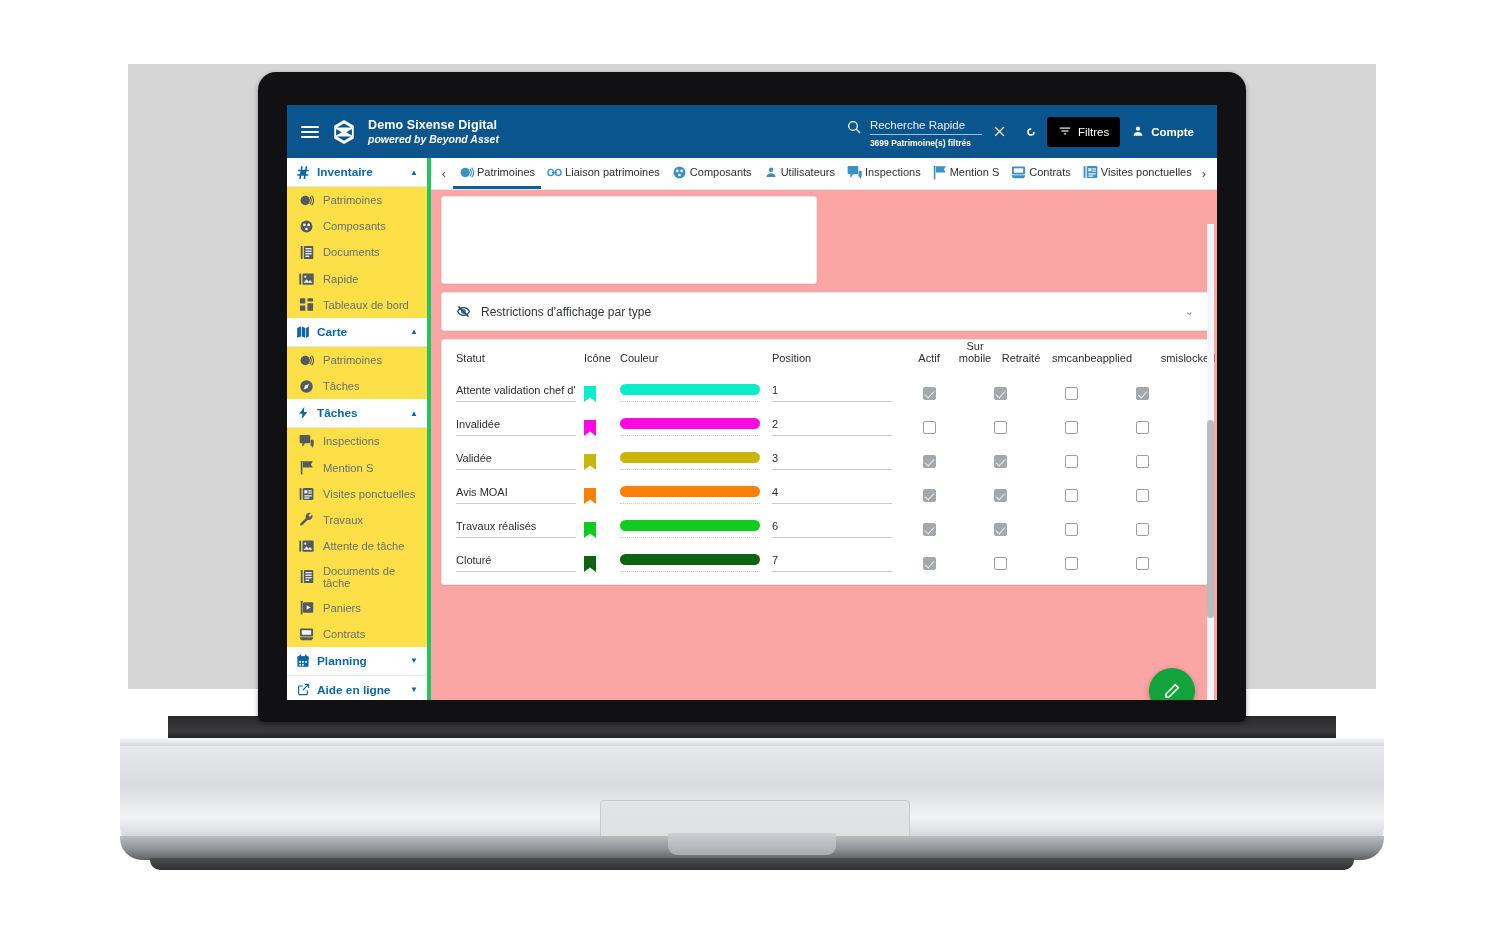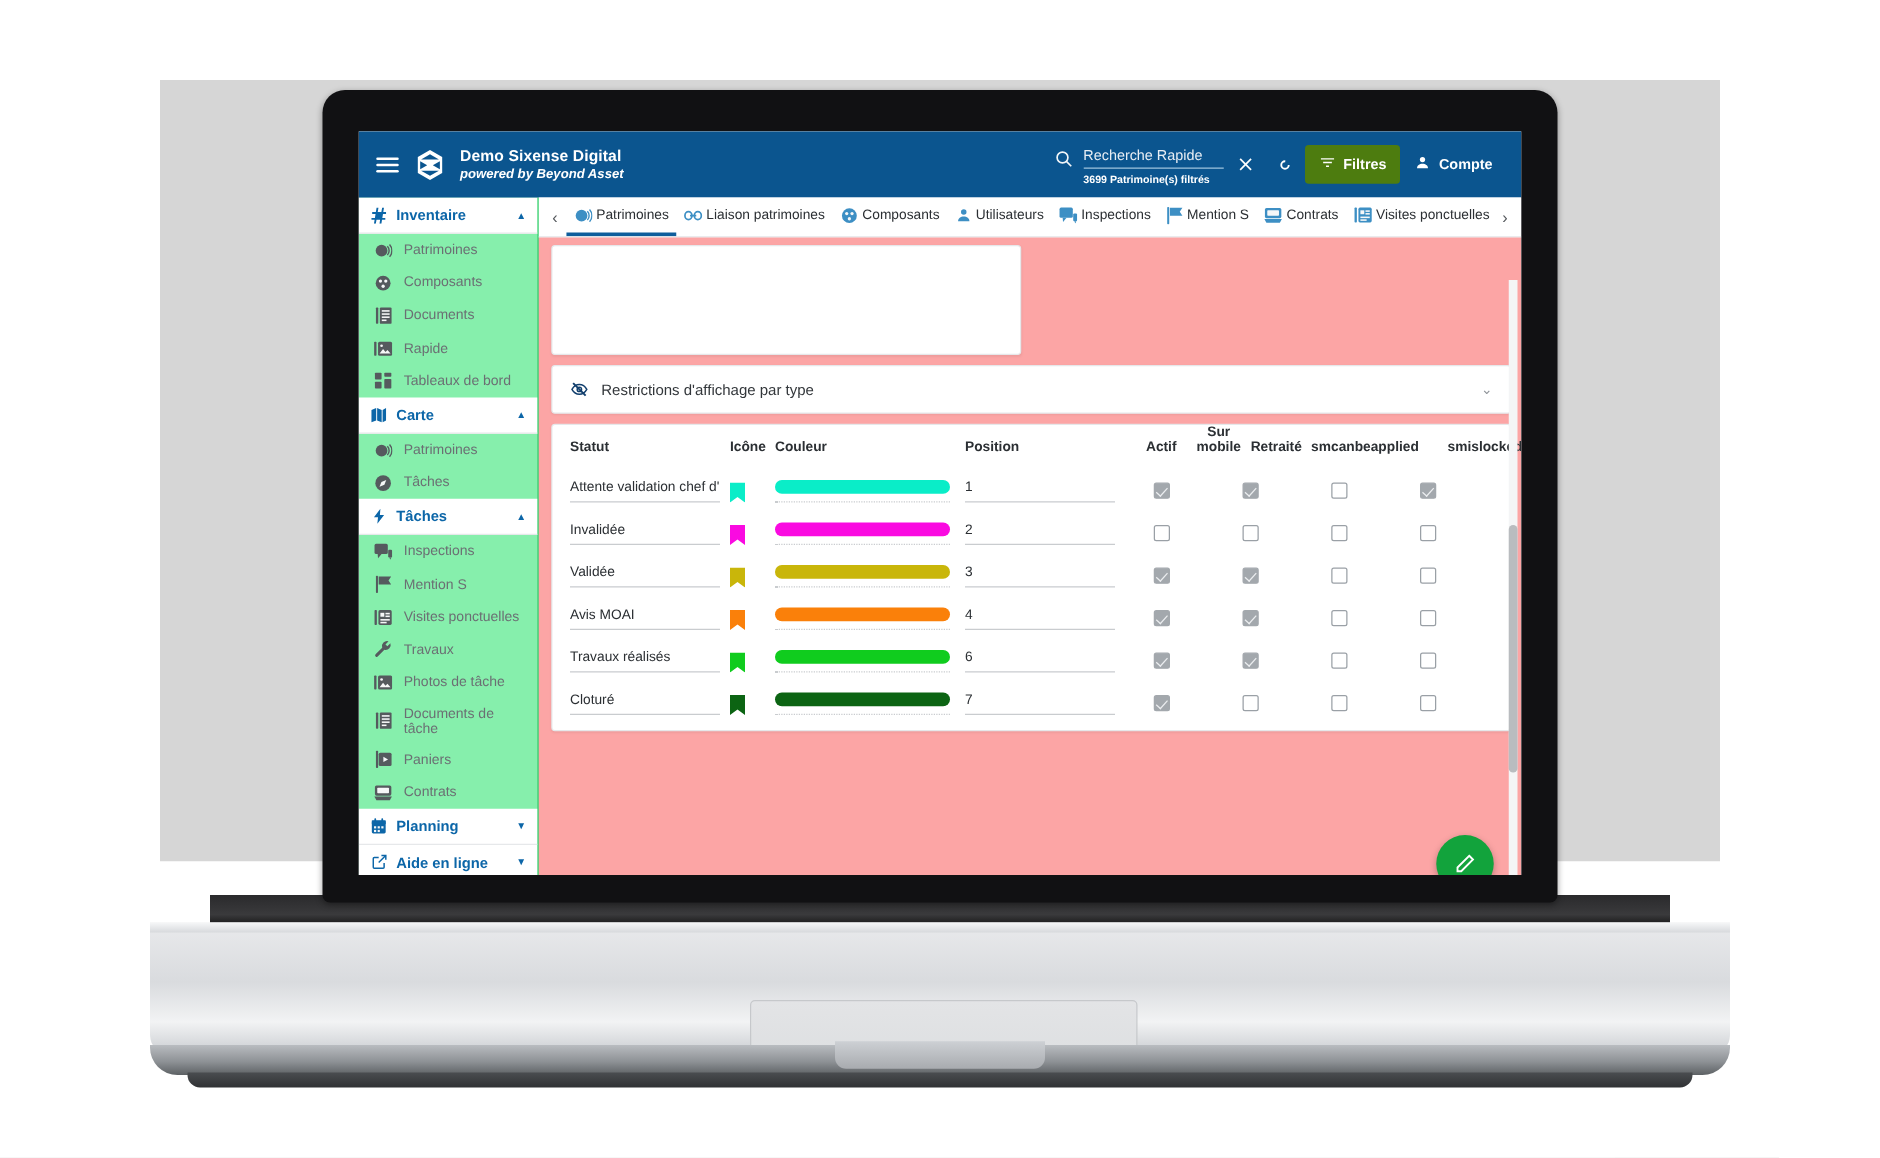--- a/index.html
+++ b/index.html
@@ -104,34 +104,34 @@
   .search-field { width: 112px; }
   .search-input {
     background: transparent; border: none; border-bottom: 1px solid #9fc3de;
     color: #fff; font-size: 11.5px; width: 100%; padding: 0 0 3px 0;
     font-family: "Liberation Sans", sans-serif; outline:none;
   }
   .search-input::placeholder { color:#e8eef4; }
   .search-sub { color:#fff; font-size: 8.5px; font-weight:bold; margin-top:3px; }
   .icon-btn { color:#fff; background:none; border:none; cursor:pointer; padding: 4px 8px; display:flex; align-items:center; }
   .btn-filtres {
-    background:#4d7c0f; color:#fff; border:none; border-radius:3px;
-    padding: 7px 11px; font-size:11.5px; font-weight:bold; display:flex; align-items:center; gap:6px;
+    background:#000000; color:#fff; border:none; border-radius:3px;
+    padding: 7px 11px; font-size:11.5px; font-weight:normal; display:flex; align-items:center; gap:6px;
     cursor:pointer; font-family:"Liberation Sans", sans-serif;
   }
   .btn-compte {
     background:none; color:#fff; border:none; padding: 7px 9px; font-size:11.5px; font-weight:bold;
     display:flex; align-items:center; gap:6px; cursor:pointer; font-family:"Liberation Sans", sans-serif;
   }
 
   
   .app-body { display:flex; height: 542px; background:#f1f3f5; }
 
   
-  .sidebar { width: 144px; background:#86efac; border-right:1px solid #22c55e; overflow:hidden; }
+  .sidebar { width: 144px; background:#fde047; border-right:4px solid #22c55e; overflow:hidden; }
   .nav-group-header {
     display:flex; align-items:center; gap:7px; padding: 7px 9px;
     background:#ffffff; border-bottom:1px solid #e6e8ea;
     color:#0c66a8; font-size: 11.8px; font-weight: bold; cursor:pointer;
   }
   .nav-group-header .caret { margin-left:auto; font-size: 8px; color:#0c66a8; }
   .nav-item {
     display:flex; align-items:center; gap:9px; padding: 5.6px 9px 5.6px 12px;
     color:#6b6f73; font-size: 11.2px; cursor:pointer;
   }
@@ -174,21 +174,21 @@
     display:flex; align-items:center; gap:10px; padding: 11px 14px;
     font-size: 12px; color:#33373b; cursor:pointer;
   }
   .panel-head .chev { margin-left:auto; color:#8b9096; font-size: 11px; }
   .panel-ico { color:#123f6d; display:flex; align-items:center; }
 
   
   .stat-table { padding: 0 14px 12px 14px; }
   .st-head, .st-row { display:flex; align-items:flex-end; }
   .st-head { padding-bottom: 4px; }
-  .st-head div { font-size: 11px; font-weight: bold; color:#2b2f33; }
+  .st-head div { font-size: 11px; font-weight: normal; color:#2b2f33; }
   .c-statut { width: 128px; flex:0 0 128px; }
   .c-icone  { width: 36px; flex:0 0 36px; }
   .c-couleur{ width: 152px; flex:0 0 152px; }
   .c-position{ width: 134px; flex:0 0 134px; }
   .c-chk    { width: 46px; flex:0 0 46px; text-align:center; }
   .c-chk.wide { width: 96px; flex:0 0 96px; }
 
   .st-row { padding-top: 16px; }
   .txt-underline {
     border-bottom:1px solid #c9cccf; font-size: 11px; color:#2b2f33;
@@ -522,21 +522,21 @@
           </div>
           <div class="nav-item">
             <span class="nav-ico" style="color:#555a5e">
               <svg width="15" height="14" viewBox="0 0 24 22" fill="currentColor">
                 <rect x="0.5" y="2" width="3" height="18" rx="1"></rect>
                 <rect x="5.5" y="2" width="18" height="18" rx="2"></rect>
                 <path d="M7.5 17l4.4-5.6 3.2 3.8 2.4-2.6 4 4.4z" fill="#f6f7f8"></path>
                 <circle cx="10" cy="7.2" r="1.7" fill="#f6f7f8"></circle>
               </svg>
             </span>
-            <span>Photos de tâche</span>
+            <span>Attente de tâche</span>
           </div>
           <div class="nav-item">
             <span class="nav-ico" style="color:#555a5e">
               <svg width="14" height="15" viewBox="0 0 22 24" fill="currentColor">
                 <rect x="1" y="1.5" width="3" height="21" rx="1"></rect>
                 <rect x="6" y="1.5" width="15" height="21" rx="1.5"></rect>
                 <g fill="#f6f7f8">
                   <rect x="8.5" y="5" width="10" height="2"></rect>
                   <rect x="8.5" y="9" width="10" height="2"></rect>
                   <rect x="8.5" y="13" width="10" height="2"></rect>

